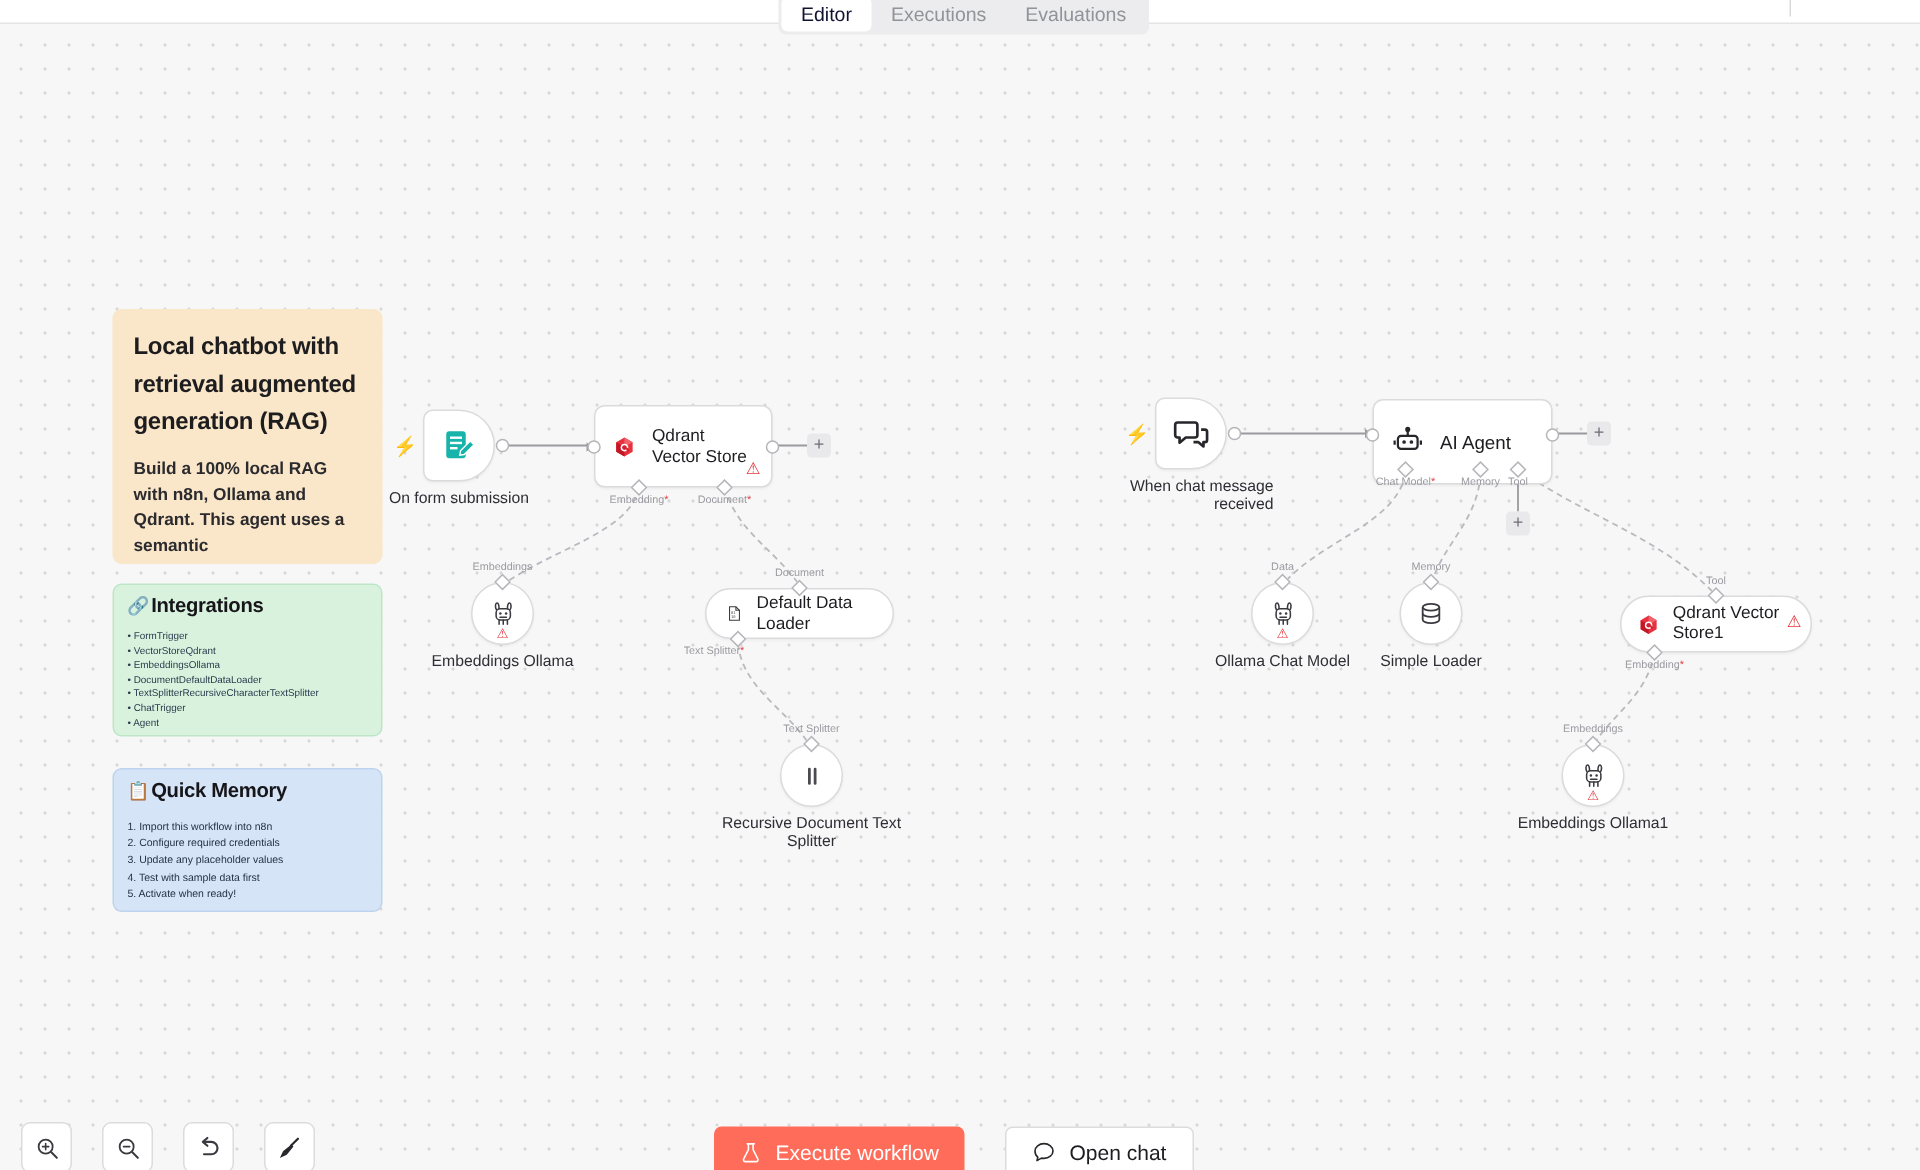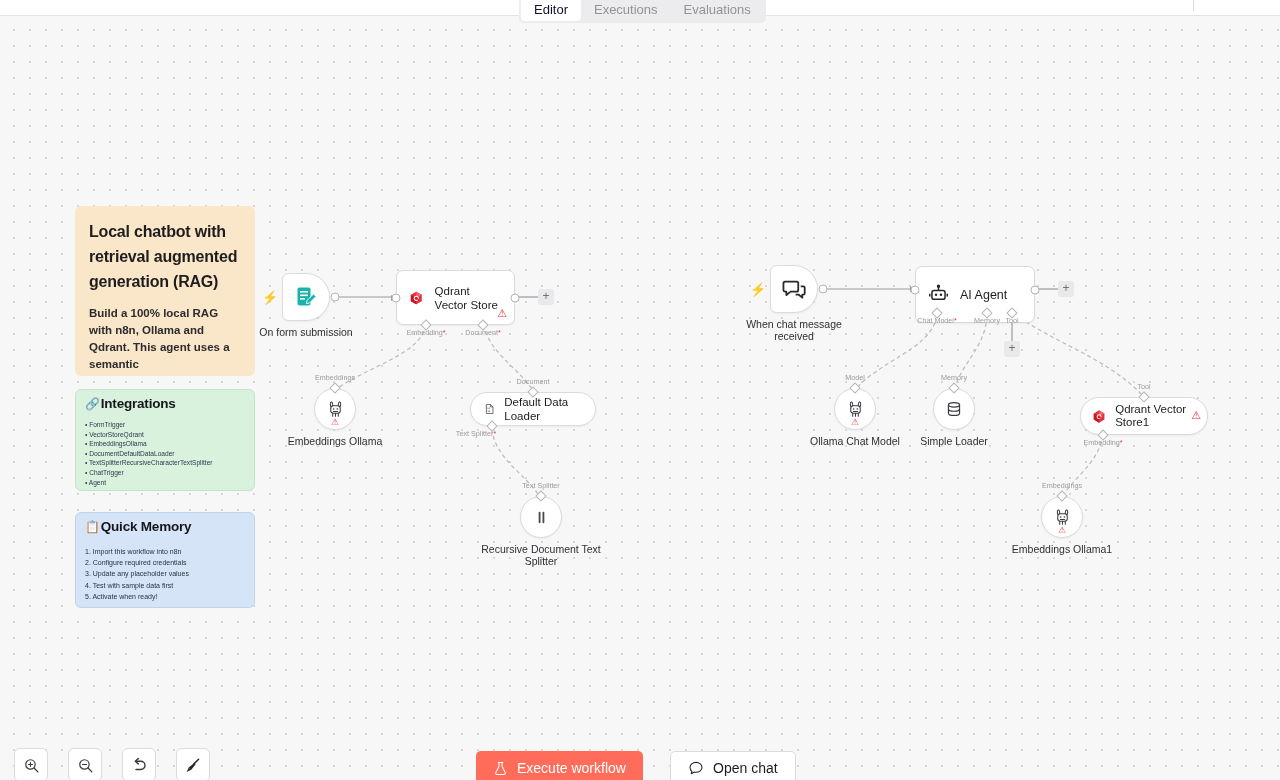--- a/index.html
+++ b/index.html
@@ -330,21 +330,21 @@
 
   <div class="node" style="left:770px; top:265px;">
     <div class="node-box node-trigger">
       <svg width="25" height="25" viewBox="0 0 24 24">
         <path d="M3 4.5 h11 a1.6 1.6 0 0 1 1.6 1.6 v6.4 a1.6 1.6 0 0 1 -1.6 1.6 h-5.8 l-4 3.3 v-3.3 h-1.2 a1.6 1.6 0 0 1 -1.6 -1.6 v-6.4 a1.6 1.6 0 0 1 1.6 -1.6 z" fill="none" stroke="#26262b" stroke-width="1.7" stroke-linejoin="round"></path>
         <path d="M18 9 h2.4 a1.4 1.4 0 0 1 1.4 1.4 v5.2 a1.4 1.4 0 0 1 -1.4 1.4 h-0.9 v2.8 l-3.4 -2.8 h-3" fill="none" stroke="#26262b" stroke-width="1.7" stroke-linejoin="round"></path>
       </svg>
     </div>
     <div class="bolt" style="left:-20px; top:17px;">⚡</div>
     <div class="ep-circle" style="left:53px;"></div>
-    <div class="node-label" style="width:110px; white-space:normal;">When chat message received</div>
+    <div class="node-label" style="width:110px; white-space:normal;text-align:right;">When chat message received</div>
   </div>
 
   <div class="node" style="left:915px; top:266px;">
     <div class="node-box node-std" style="width:120px; height:57px;">
       <svg width="21" height="21" viewBox="0 0 24 24">
         <g stroke="#26262b" stroke-width="1.7" fill="none" stroke-linejoin="round">
           <rect x="4.5" y="7.5" width="15" height="10" rx="2.4"></rect>
           <path d="M12 3.2 v4.3"></path>
           <circle cx="12" cy="2.6" r="1.1" fill="#26262b"></circle>
           <path d="M2 11 v3.2 M22 11 v3.2"></path>
@@ -376,21 +376,21 @@
           <rect x="6" y="7.4" width="12" height="9.4" rx="3.4"></rect>
           <circle cx="9.6" cy="11.4" r="1.05" fill="#3a3a40" stroke="none"></circle>
           <circle cx="14.4" cy="11.4" r="1.05" fill="#3a3a40" stroke="none"></circle>
           <path d="M9.3 14.6 h5.4"></path>
           <path d="M8.5 16.8 v3.6 M12 16.8 v3.6 M15.5 16.8 v3.6"></path>
         </g>
       </svg>
       <span class="warn" style="bottom:2px; left:50%; transform:translateX(-50%); font-size:9px;">⚠</span>
     </div>
     <div class="ep-diamond" style="left:21px; top:0px;"></div>
-    <div class="ep-label" style="left:21px; top:-15px;">Model</div>
+    <div class="ep-label" style="left:21px; top:-15px;">Data</div>
     <div class="node-label">Ollama Chat Model</div>
   </div>
 
   <div class="node" style="left:933px; top:388px;">
     <div class="node-circle">
       <svg width="18" height="18" viewBox="0 0 24 24">
         <g fill="none" stroke="#3a3a40" stroke-width="1.6">
           <ellipse cx="12" cy="6.4" rx="7.4" ry="3"></ellipse>
           <path d="M4.6 6.4 v11.2 c0 1.66 3.31 3 7.4 3 s7.4-1.34 7.4-3 V6.4"></path>
           <path d="M4.6 12 c0 1.66 3.31 3 7.4 3 s7.4-1.34 7.4-3"></path>

